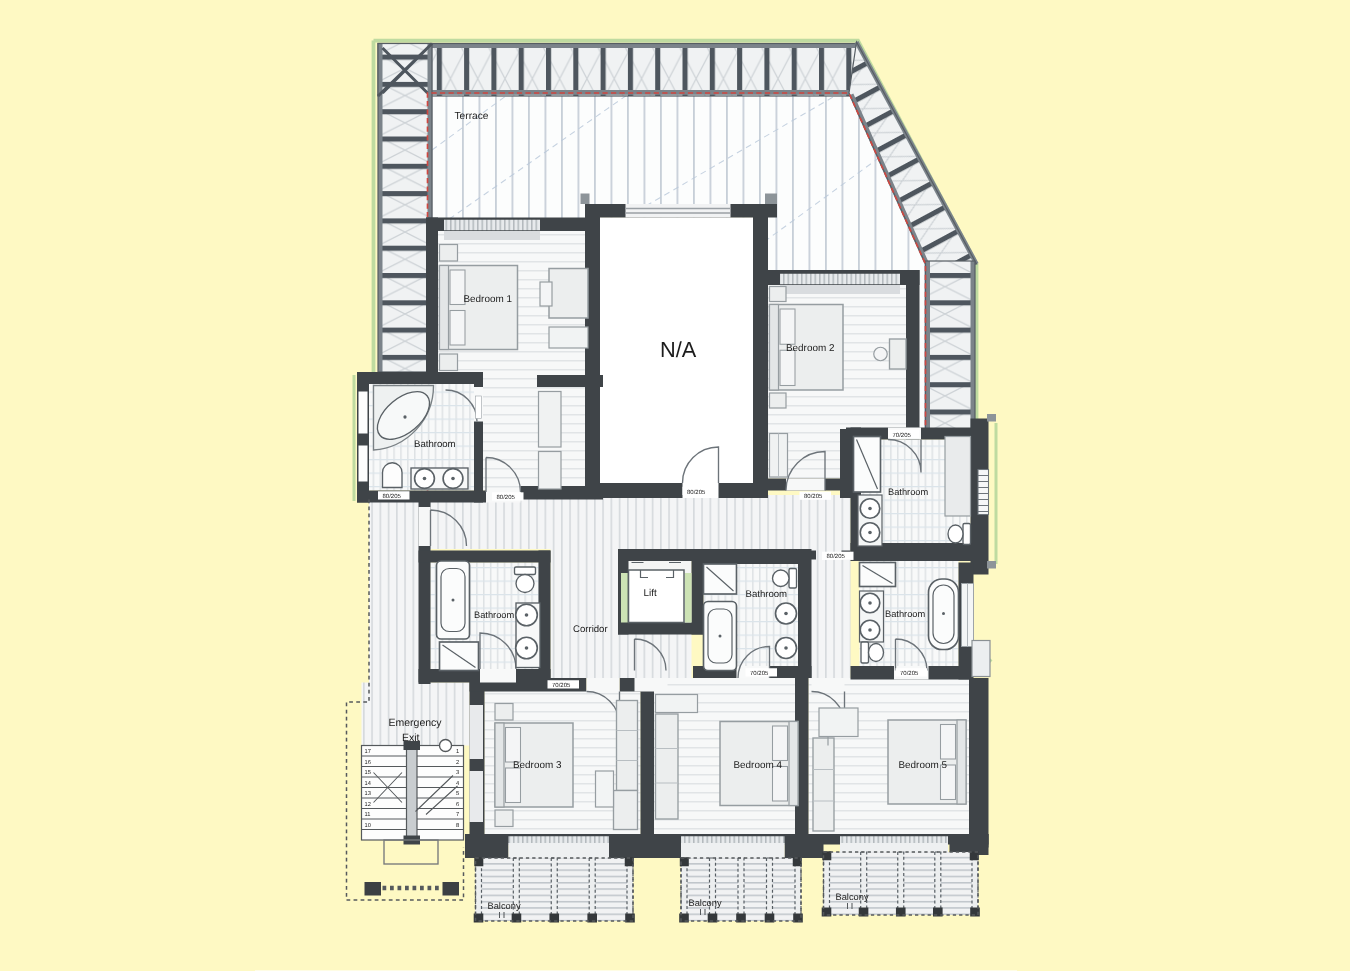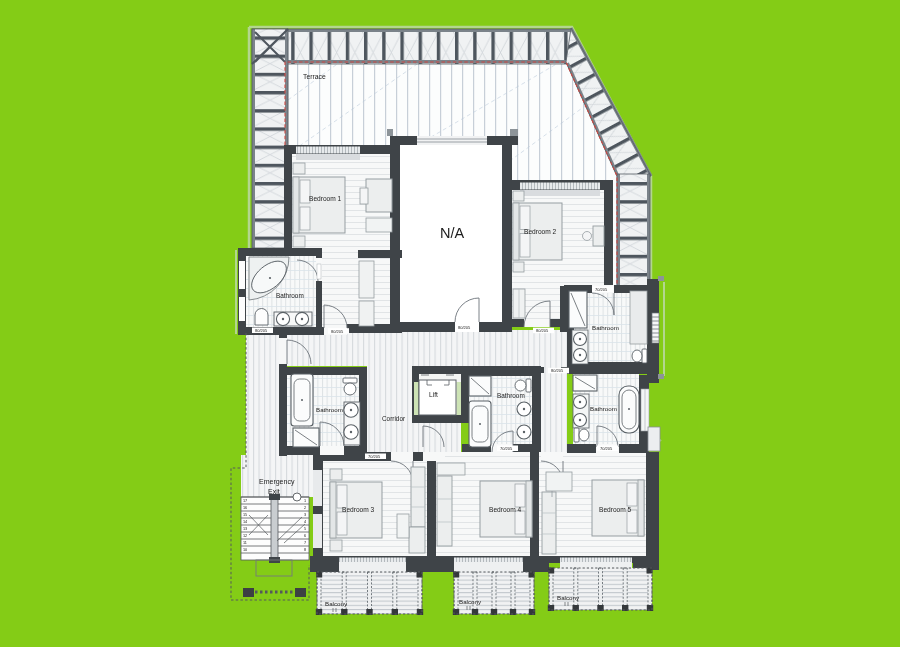--- a/index.html
+++ b/index.html
@@ -1,15 +1,15 @@
 <!DOCTYPE html>
 <html><head><meta charset="utf-8">
 <style>
 html,body{margin:0;padding:0;background:#ffffff;}
-#plan{position:relative;width:900px;height:647px;background:#84cc16;overflow:hidden;}
+#plan{position:relative;width:900px;height:647px;background:#fef9c3;overflow:hidden;}
 text{font-family:"Liberation Sans",sans-serif;fill:#1c1c1c;}
 </style></head><body>
 <div id="plan">
 <svg width="900" height="647" viewBox="0 0 900 647" xmlns="http://www.w3.org/2000/svg" shape-rendering="auto">
 <defs>
 <pattern id="bedfloor" width="6" height="6" patternUnits="userSpaceOnUse">
   <rect width="6" height="6" fill="#f7f8f8"></rect>
           <rect y="0" width="6" height="1" fill="#e1e4e6"></rect>
 </pattern>
 <pattern id="corrfloor" width="5.5" height="6" patternUnits="userSpaceOnUse">

